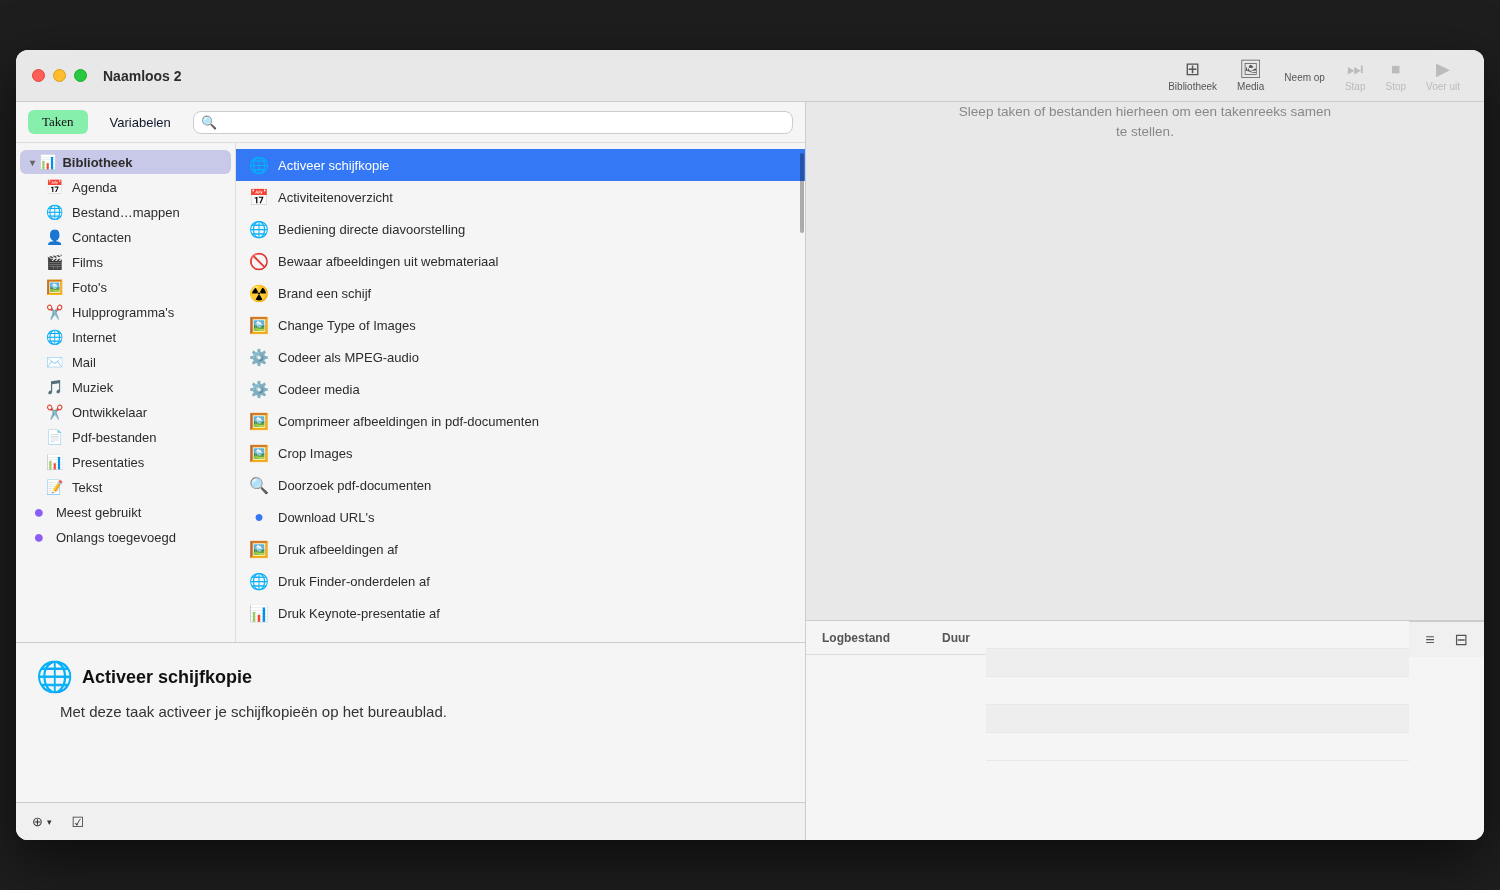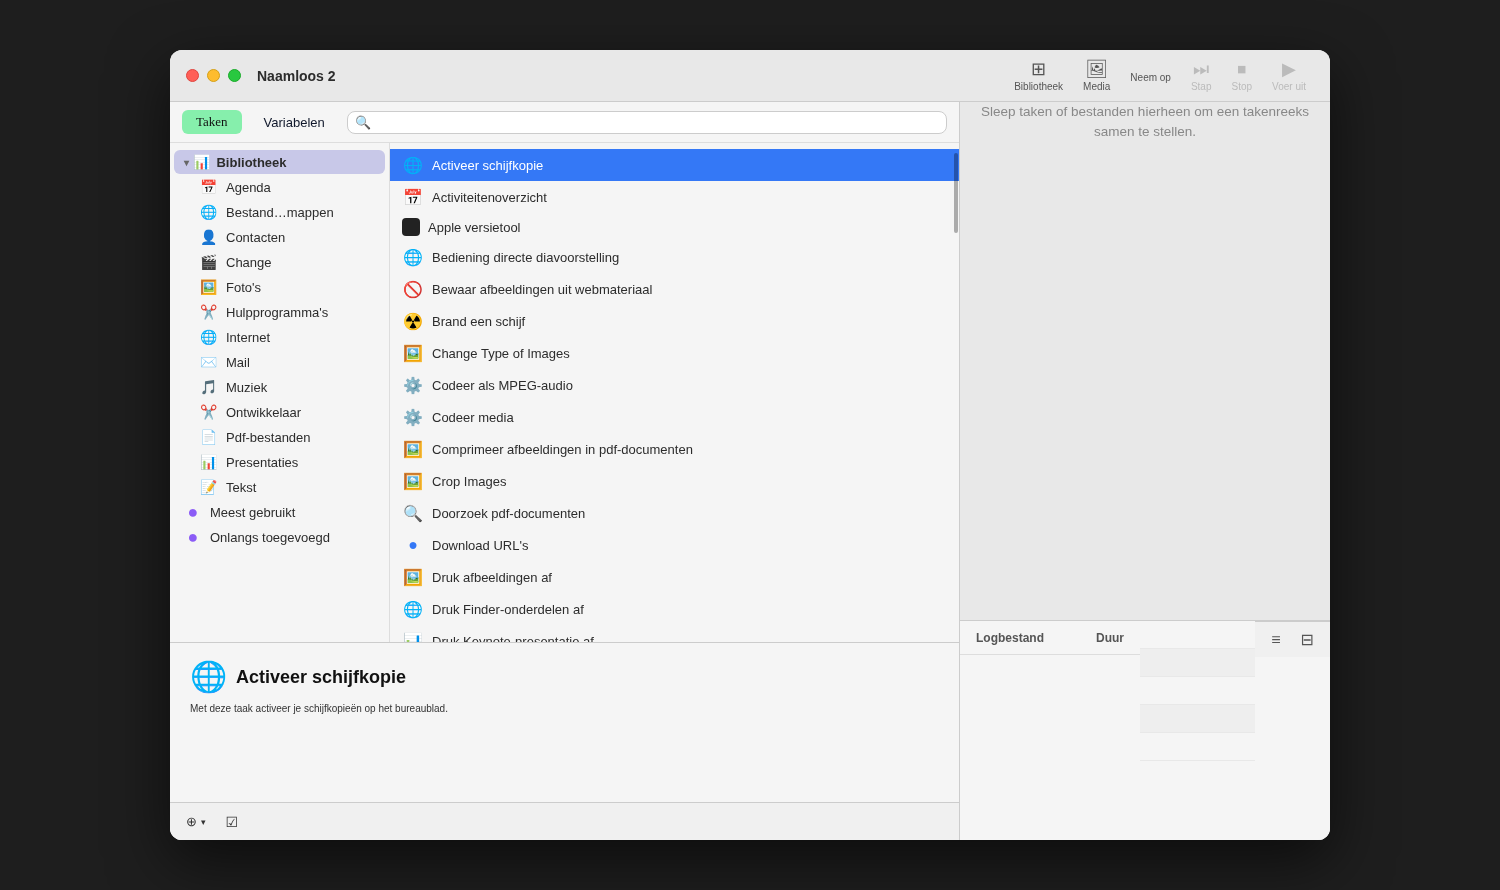--- a/index.html
+++ b/index.html
@@ -6,21 +6,21 @@
     body {
       background: #1e1e1e;
       display: flex;
       justify-content: center;
       align-items: center;
       width: 1500px;
       height: 890px;
       font-family: -apple-system, BlinkMacSystemFont, "SF Pro Text", "Helvetica Neue", Arial, sans-serif;
     }
     .window {
-      width: 1160px;
+      width: 1468px;
       height: 790px;
       background: #f0f0f0;
       border-radius: 12px;
       box-shadow: 0 20px 60px rgba(0,0,0,0.6);
       overflow: hidden;
       display: flex;
       flex-direction: column;
     }
     
     .titlebar {
@@ -284,23 +284,24 @@
       width: 36px;
       height: 36px;
       font-size: 30px;
     }
     .detail-title {
       font-size: 18px;
       font-weight: 700;
       color: #111;
     }
     .detail-desc {
-      font-size: 10px;
+      font-size: 15px;
       color: #333;
       margin-bottom: 6px;
+      margin-left: 24px;
     }
     .detail-meta {
       font-size: 13px;
       color: #333;
       line-height: 1.6;
     }
     .detail-meta strong { font-weight: 600; }
 
     
     .bottom-toolbar {
@@ -473,21 +474,21 @@
           <div class="sidebar-item">
             <span class="item-icon">🌐</span>
             <span>Bestand…mappen</span>
           </div>
           <div class="sidebar-item">
             <span class="item-icon">👤</span>
             <span>Contacten</span>
           </div>
           <div class="sidebar-item">
             <span class="item-icon">🎬</span>
-            <span>Change</span>
+            <span>Films</span>
           </div>
           <div class="sidebar-item">
             <span class="item-icon">🖼️</span>
             <span>Foto's</span>
           </div>
           <div class="sidebar-item">
             <span class="item-icon">✂️</span>
             <span>Hulpprogramma's</span>
           </div>
           <div class="sidebar-item">
@@ -530,24 +531,20 @@
         </div>
 
         <div class="actions-list">
           <div class="action-item selected">
             <span class="action-icon">🌐</span>
             <span>Activeer schijfkopie</span>
           </div>
           <div class="action-item">
             <span class="action-icon">📅</span>
             <span>Activiteitenoverzicht</span>
-          </div>
-          <div class="action-item">
-            <span class="action-icon" style="background:#222;border-radius:4px;width:18px;height:18px;display:inline-block;"></span>
-            <span>Apple versietool</span>
           </div>
           <div class="action-item">
             <span class="action-icon">🌐</span>
             <span>Bediening directe diavoorstelling</span>
           </div>
           <div class="action-item">
             <span class="action-icon">🚫</span>
             <span>Bewaar afbeeldingen uit webmateriaal</span>
           </div>
           <div class="action-item">

